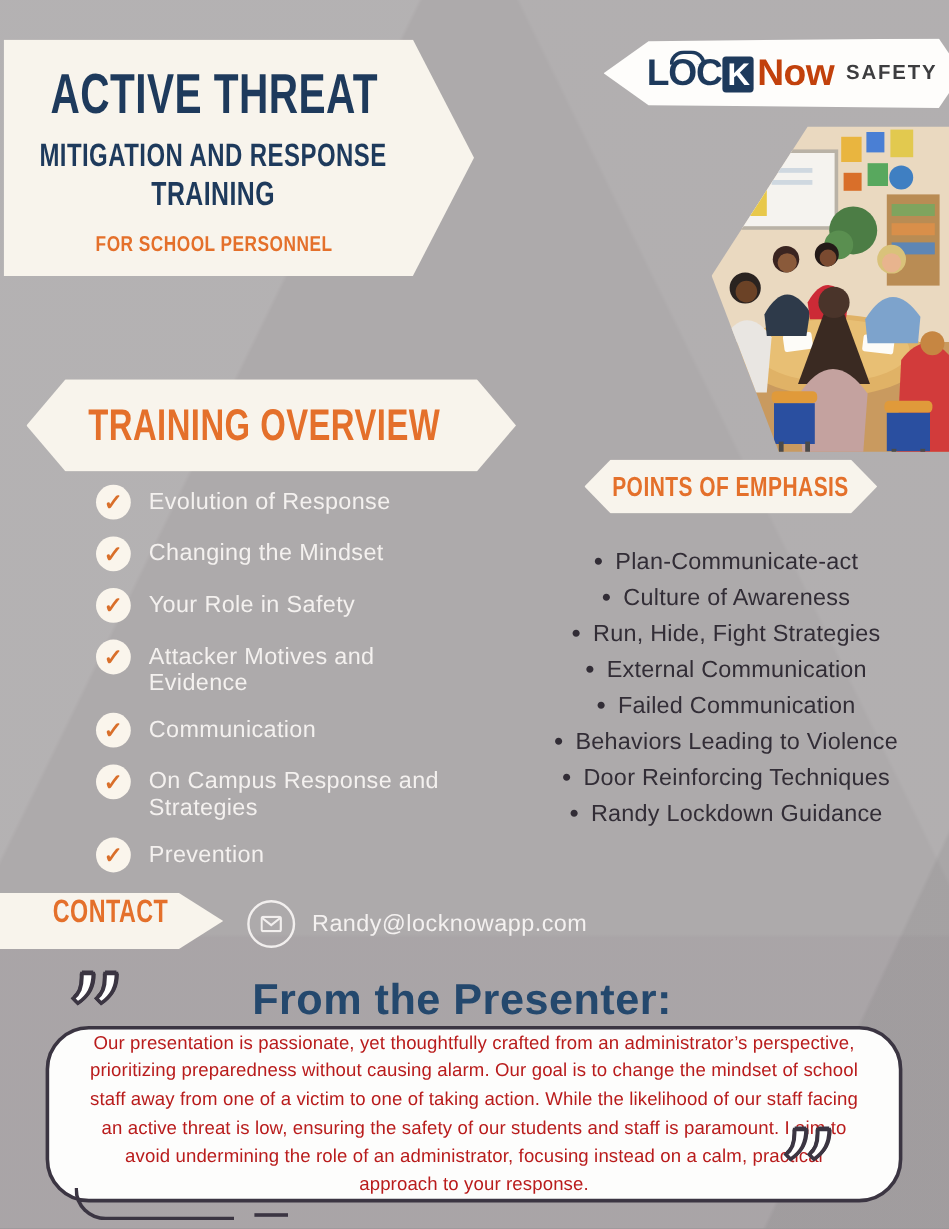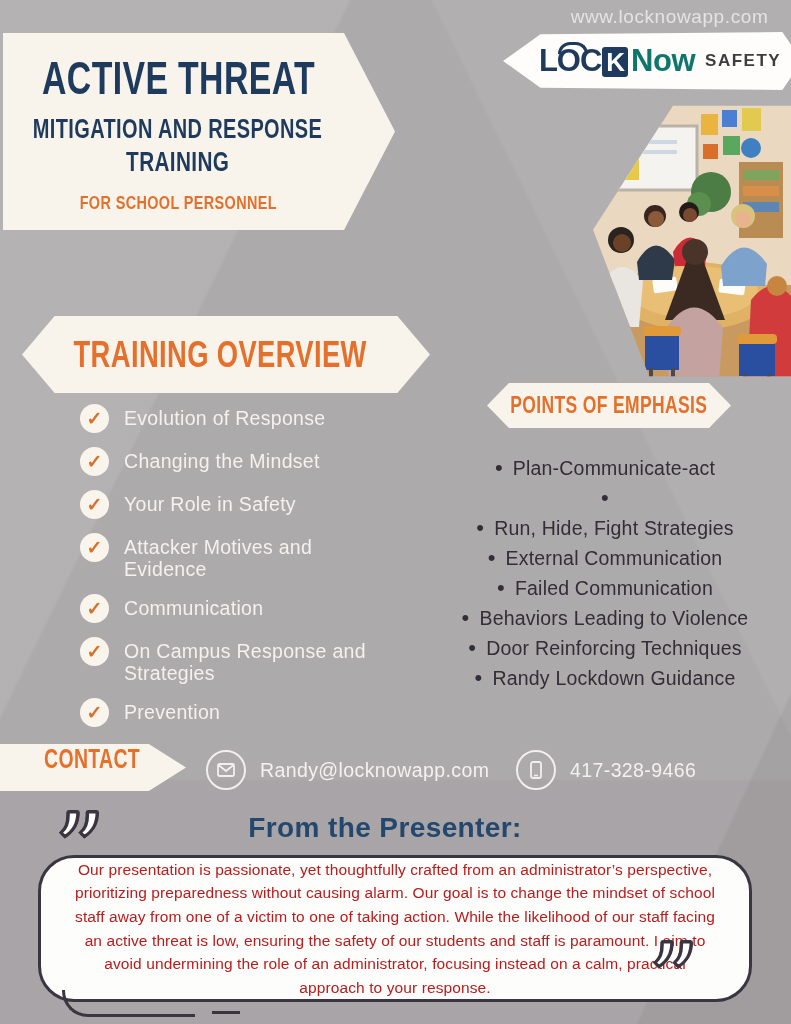--- a/index.html
+++ b/index.html
@@ -21,21 +21,21 @@
   .site-url{position:absolute;top:6px;left:548px;width:243px;text-align:center;
     color:#e6e3e4;font-size:19px;letter-spacing:.6px;}
   .logo-banner{position:absolute;top:32px;right:0;width:288px;height:58px;background:#fefdfb;
     clip-path:polygon(0 50%,13% 4%,97% 0,100% 22%,100% 78%,97% 100%,13% 96%);
     display:flex;align-items:center;justify-content:center;padding-left:26px;box-sizing:border-box;}
   .logo-lock{position:relative;color:#1e3a5c;font-size:31px;font-weight:800;letter-spacing:-1px;}
   .logo-shackle{position:absolute;top:-1px;left:19px;width:24px;height:9px;
     border:3.5px solid #1e3a5c;border-bottom:none;border-radius:12px 12px 0 0;}
   .logo-k{display:inline-block;background:#1e3a5c;color:#fff;font-size:26px;font-weight:800;
     padding:0 4px;border-radius:3px;margin-left:1px;line-height:30px;}
-  .logo-now{color:#0f766e;font-size:31px;font-weight:800;margin-left:3px;letter-spacing:-.5px;}
+  .logo-now{color:#c2410c;font-size:31px;font-weight:800;margin-left:3px;letter-spacing:-.5px;}
   .logo-safety{color:#3d3d3f;font-size:17px;font-weight:bold;letter-spacing:1.5px;margin-left:10px;}
 
   
   .title-banner{position:absolute;left:3px;top:33px;width:392px;height:197px;background:#f8f4ec;
     clip-path:polygon(0 0,87% 0,100% 50%,87% 100%,0 100%);
     display:flex;flex-direction:column;align-items:center;justify-content:center;
     padding-right:42px;box-sizing:border-box;text-align:center;}
   .title-l1{color:#1e3a5c;font-size:47px;transform:scaleX(.72);line-height:1;margin-top:2px;}
   .title-l2{color:#1e3a5c;font-size:27px;transform:scaleX(.74);line-height:1;margin-top:15px;}
   .title-l3{color:#1e3a5c;font-size:28px;transform:scaleX(.74);line-height:1;margin-top:5px;}
@@ -73,21 +73,21 @@
     display:flex;padding-left:44px;box-sizing:border-box;}
   .contact-banner .cond{color:#e4702b;font-size:27px;transform:scaleX(.72);transform-origin:left center;}
   .contact-item{position:absolute;display:flex;align-items:center;gap:14px;color:#f4f1f0;font-size:19.5px;letter-spacing:.4px;}
   .contact-email{left:206px;top:750px;}
   .contact-phone{left:516px;top:750px;}
   .round-icon{width:36px;height:36px;border-radius:50%;border:2px solid #f2efee;
     display:flex;align-items:center;justify-content:center;}
 
   
   .presenter-heading{position:absolute;left:0;top:812px;width:770px;text-align:center;
-    color:#24486d;font-size:28px;font-weight:600;letter-spacing:.4px;}
+    color:#24486d;font-size:36px;font-weight:600;letter-spacing:.4px;}
   .quote-box{position:absolute;left:38px;top:855px;width:714px;height:147px;background:#fdfdfc;
     border:3px solid #3b3542;border-radius:36px;box-sizing:border-box;
     display:flex;align-items:center;justify-content:center;}
   .quote-text{padding:10px 34px;text-align:center;color:#b91c1c;font-size:15.5px;
     line-height:1.52;font-weight:500;letter-spacing:.1px;}
   .sketch-line{position:absolute;left:62px;top:990px;width:130px;height:24px;
     border-bottom:3px solid #3b3542;border-left:3px solid #3b3542;border-bottom-left-radius:26px;}
   .sketch-dash{position:absolute;left:212px;top:1011px;width:28px;border-bottom:3px solid #3b3542;}
   .quote-mark{position:absolute;font-family:"DejaVu Serif",serif;color:#fff;line-height:1;
     -webkit-text-stroke:3px #3b3542;
@@ -97,21 +97,20 @@
 </style>
 </head>
 <body>
 
 <div class="page">
   <div class="facet facet-1"></div>
   <div class="facet facet-2"></div>
   <div class="facet facet-3"></div>
   <div class="facet facet-4"></div>
 
-  <div class="site-url">www.locknowapp.com</div>
 
   <div class="logo-banner">
     <span class="logo-lock">
       <span class="logo-shackle"></span>
       <span>LOC</span><span class="logo-k">K</span>
     </span>
     <span class="logo-now">Now</span>
     <span class="logo-safety">SAFETY</span>
   </div>
 
@@ -212,20 +211,21 @@
   <div class="points-banner">
     <span class="cond">POINTS OF EMPHASIS</span>
   </div>
   <div class="points-list">
     <div class="point-item">
       <span class="point-dot">•</span>
       <span>Plan-Communicate-act</span>
     </div>
     <div class="point-item">
       <span class="point-dot">•</span>
+      <span>Culture of Awareness</span>
     </div>
     <div class="point-item">
       <span class="point-dot">•</span>
       <span>Run, Hide, Fight Strategies</span>
     </div>
     <div class="point-item">
       <span class="point-dot">•</span>
       <span>External Communication</span>
     </div>
     <div class="point-item">
@@ -251,29 +251,20 @@
   </div>
   <div class="contact-item contact-email">
     <span class="round-icon">
       <svg width="18" height="14" viewBox="0 0 18 14">
           <rect x="1" y="1" width="16" height="12" rx="1.5" fill="none" stroke="#f2efee" stroke-width="1.8"></rect>
           <path d="M1.5 2 L9 8 L16.5 2" fill="none" stroke="#f2efee" stroke-width="1.8"></path>
         </svg>
     </span>
     <span>Randy@locknowapp.com</span>
   </div>
-  <div class="contact-item contact-phone">
-    <span class="round-icon">
-      <svg width="12" height="18" viewBox="0 0 12 18">
-          <rect x="1" y="1" width="10" height="16" rx="2" fill="none" stroke="#f2efee" stroke-width="1.8"></rect>
-          <line x1="4" y1="14.5" x2="8" y2="14.5" stroke="#f2efee" stroke-width="1.6"></line>
-        </svg>
-    </span>
-    <span>417-328-9466</span>
-  </div>
 
   <div class="presenter-heading">From the Presenter:</div>
   <div class="quote-box">
     <div class="quote-text">Our presentation is passionate, yet thoughtfully crafted from an administrator’s perspective, prioritizing preparedness without causing alarm. Our goal is to change the mindset of school staff away from one of a victim to one of taking action. While the likelihood of our staff facing an active threat is low, ensuring the safety of our students and staff is paramount. I aim to avoid undermining the role of an administrator, focusing instead on a calm, practical approach to your response.</div>
   </div>
   <div class="sketch-line"></div>
   <div class="sketch-dash"></div>
   <div class="quote-mark quote-open">”</div>
   <div class="quote-mark quote-close">”</div>
 </div>

